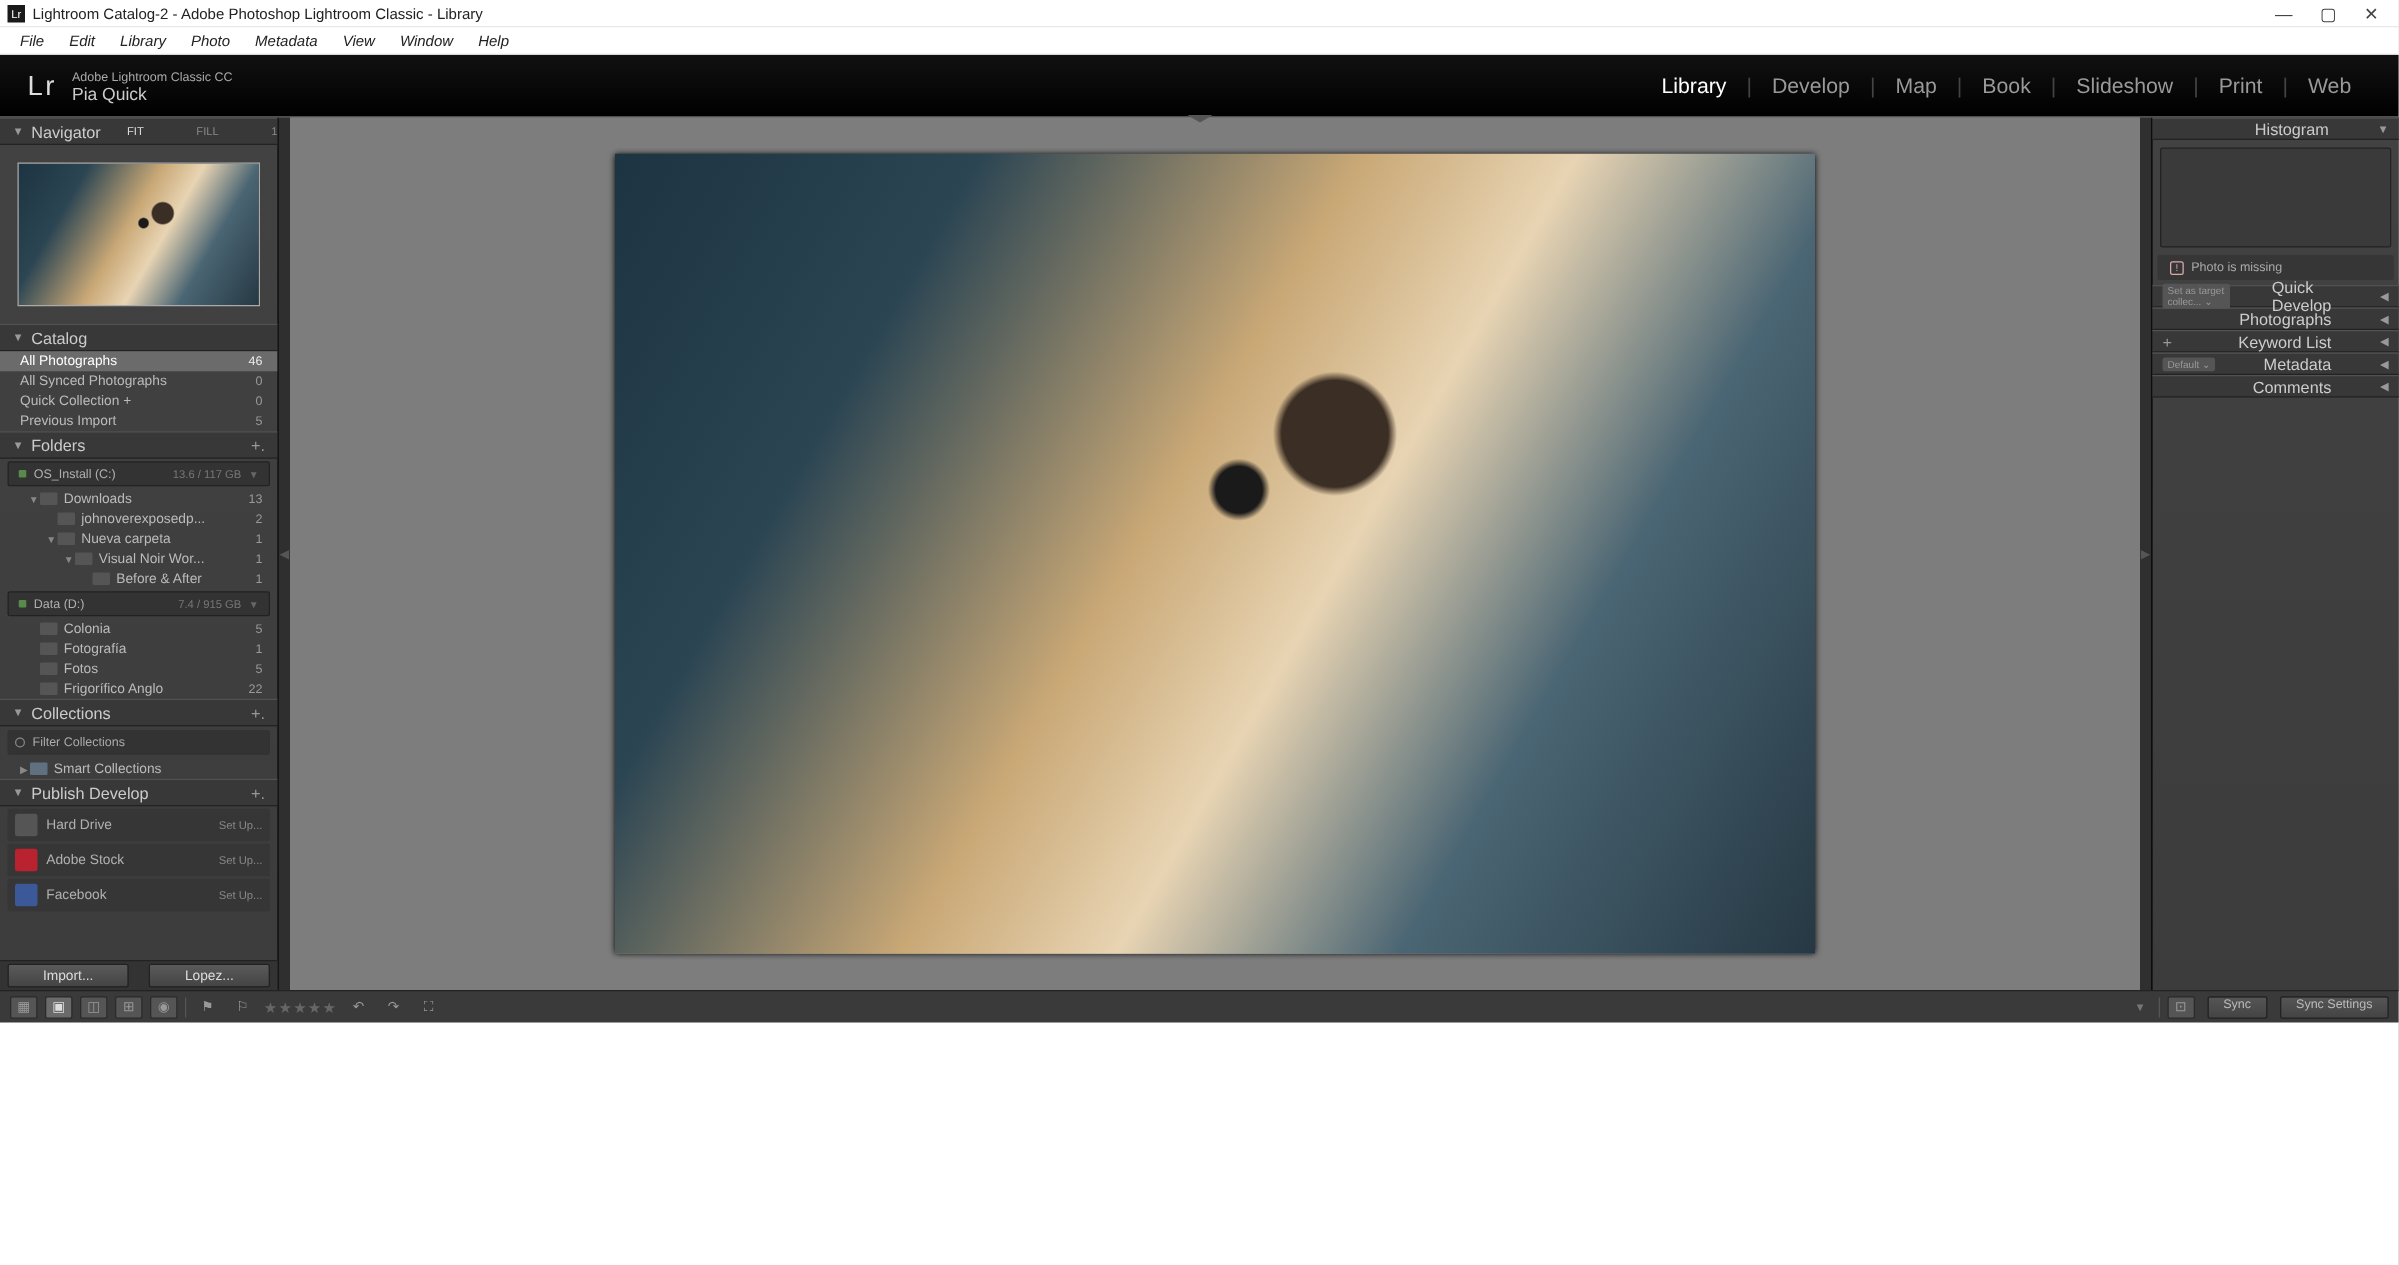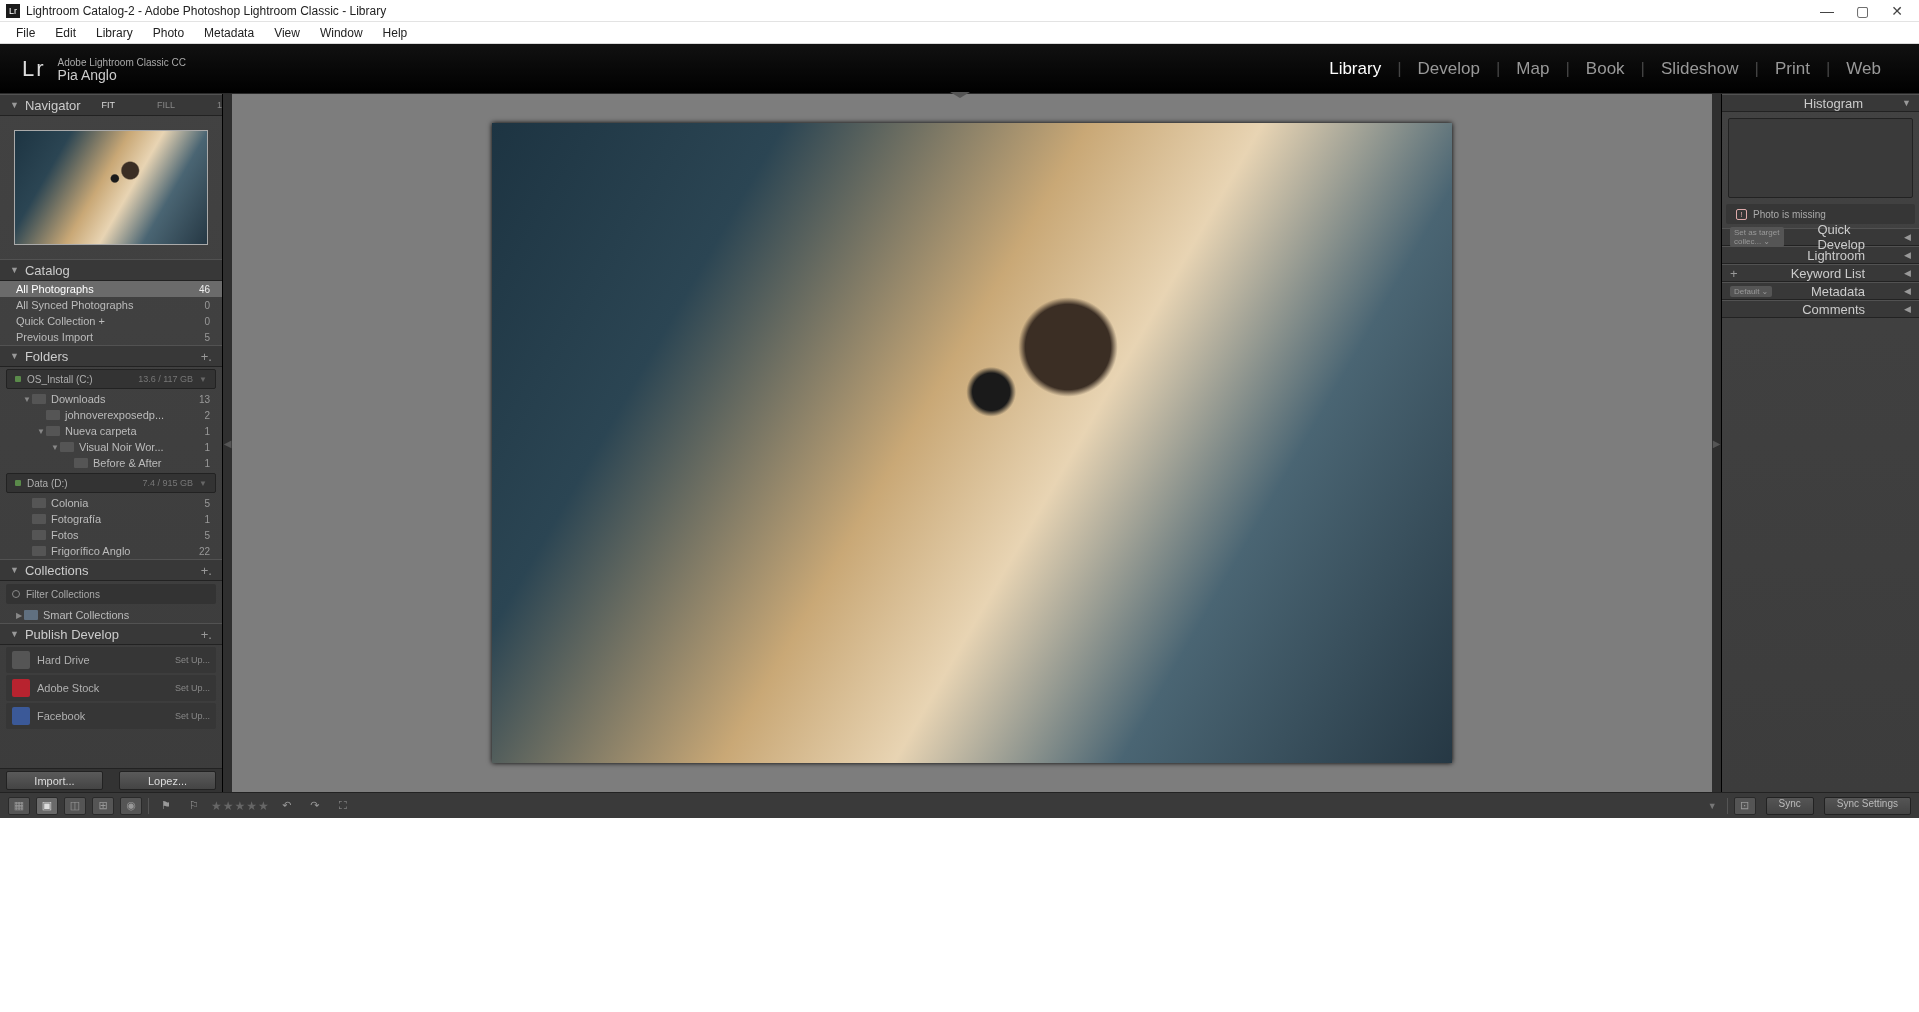--- a/index.html
+++ b/index.html
@@ -6,21 +6,21 @@
 body { background:#fff; width:1919px; height:1012px; overflow:hidden; }
 
 
 .titlebar { height:22px; background:#fff; display:flex; align-items:center; padding:0 6px; font-size:12px; color:#222; border-bottom:1px solid #e3e3e3; }
 .titlebar .app-ico { width:14px; height:14px; background:#1a1a1a; color:#fff; font-size:9px; display:flex; align-items:center; justify-content:center; margin-right:6px; }
 .win-ctrl { margin-left:auto; display:flex; gap:22px; padding-right:10px; }
 .win-ctrl span { font-size:14px; color:#444; cursor:pointer; }
 
 
 .menubar { height:22px; background:#fff; display:flex; align-items:center; padding:0 6px; font-size:12px; color:#222; border-bottom:1px solid #dadada; }
-.menubar span { padding:0 10px; cursor:pointer; }
+.menubar span { padding:0 10px; cursor:pointer;font-style:italic; }
 
 
 .app-hdr { height:50px; background:linear-gradient(#111,#000); display:flex; align-items:center; padding:0 22px; color:#aaa; border-bottom:1px solid #2a2a2a; }
 .lr-logo { font-size:22px; font-weight:300; color:#ddd; letter-spacing:2px; margin-right:12px; }
 .hdr-name { font-size:10px; line-height:12px; }
 .hdr-name .n2 { font-size:14px; color:#ccc; }
 .modules { margin-left:auto; display:flex; align-items:center; }
 .modules span { font-size:17px; color:#999; padding:0 16px; cursor:pointer; }
 .modules .sep { color:#444; padding:0; }
 .modules .active { color:#fff; font-weight:500; }
@@ -113,21 +113,21 @@
     <span>Metadata</span>
     <span>View</span>
     <span>Window</span>
     <span>Help</span>
   </div>
 
 <div class="app-hdr">
   <div class="lr-logo">Lr</div>
   <div class="hdr-name">
     <div>Adobe Lightroom Classic CC</div>
-    <div class="n2">Pia Anglo</div>
+    <div class="n2">Pia Quick</div>
   </div>
   <div class="modules" id="modules">
       <span class="active">Library</span>
       <span class="sep">|</span>
       <span>Develop</span>
       <span class="sep">|</span>
       <span>Map</span>
       <span class="sep">|</span>
       <span>Book</span>
       <span class="sep">|</span>
@@ -314,21 +314,21 @@
       <span class="warn">!</span>
       <span>Photo is missing</span>
     </div>
     <div id="right-panels">
         <div class="r-hdr">
           <span class="pill">Set as target collec... ⌄</span>
           <span>Quick Develop</span>
           <span class="rtri">◀</span>
         </div>
         <div class="r-hdr">
-          <span>Lightroom</span>
+          <span>Photographs</span>
           <span class="rtri">◀</span>
         </div>
         <div class="r-hdr">
           <span class="rplus">+</span>
           <span>Keyword List</span>
           <span class="rtri">◀</span>
         </div>
         <div class="r-hdr">
           <span class="pill">Default                    ⌄</span>
           <span>Metadata</span>

